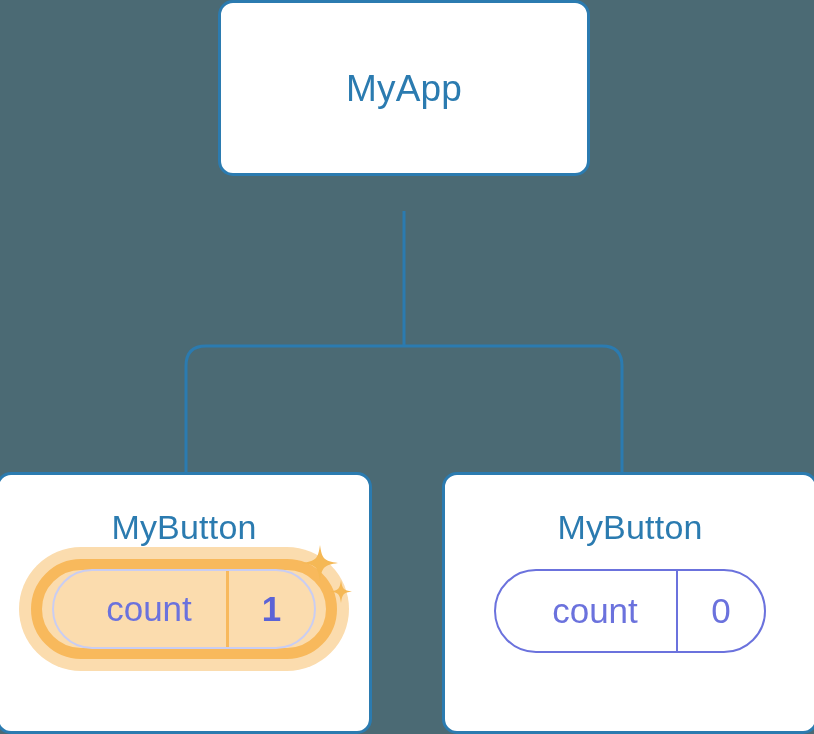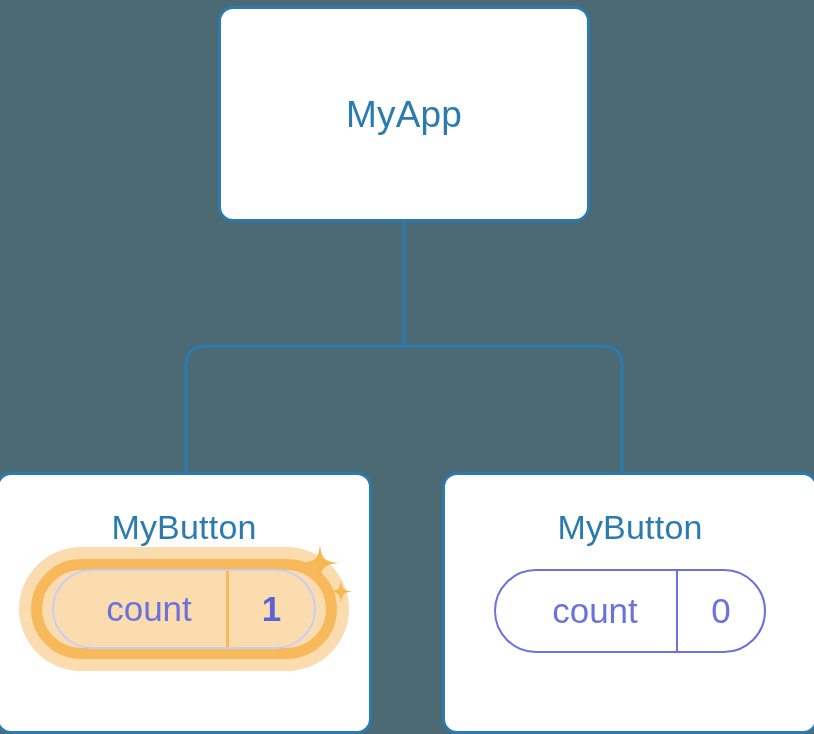--- a/index.html
+++ b/index.html
@@ -36,23 +36,23 @@
     background: #ffffff;
     border: 3px solid #2b7bb0;
     border-radius: 15px;
     box-sizing: border-box;
     display: flex;
     flex-direction: column;
     align-items: center;
   }
   .node-card.root {
     left: 218px;
-    top: 6px;
+    top: 0;
     width: 372px;
-    height: 216px;
+    height: 176px;
     justify-content: center;
   }
   .node-card.child-left {
     left: -4px;
     top: 472px;
     width: 376px;
     height: 262px;
     padding-top: 35px;
   }
   .node-card.child-right {

